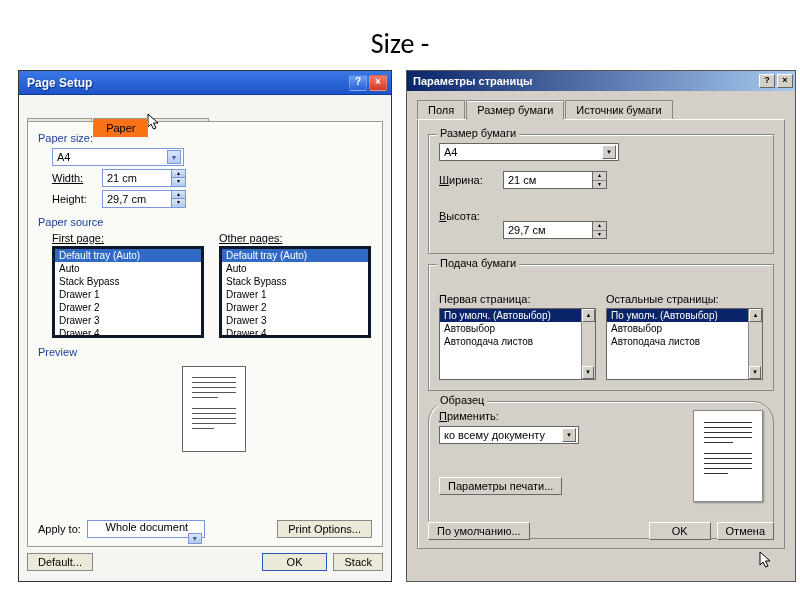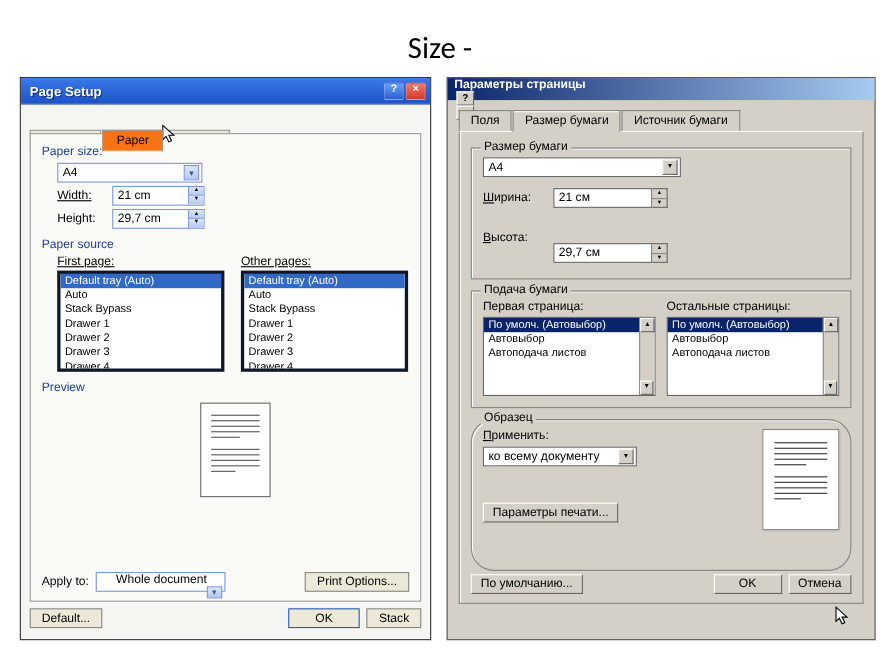--- a/index.html
+++ b/index.html
@@ -35,21 +35,21 @@
   .listbox .item.sel { background: #316ac5; color: #fff; }
   .preview-box { margin: 4px 0 0 14px; position: relative; height: 100px; }
   .preview-page { width: 64px; height: 86px; border: 1px solid #666; background: #fff; position: absolute; left: 130px; top: 4px; padding: 10px 9px; }
   .preview-page .pl { height: 1px; background: #555; margin-bottom: 4px; }
   .applyrow { position: absolute; bottom: 8px; left: 10px; right: 10px; display: flex; align-items: center; gap: 6px; }
   .btn { border: 1px solid #888; background: #ece9d8; padding: 2px 10px; font-size: 11px; cursor: pointer; }
   .footer-en { display: flex; gap: 6px; padding: 6px 8px; }
   .footer-en .spacer { flex: 1; }
   
   .dlg-ru { left: 406px; top: 70px; width: 390px; height: 512px; background: #d4d0c8; border-color: #555; }
-  .titlebar-ru { height: 20px; background: linear-gradient(to right,#0a246a,#a6caf0); color: #fff; display:flex; padding: 0 2px 0 6px; font-weight:bold; font-size:11px;flex-direction:column; }
+  .titlebar-ru { height: 20px; background: linear-gradient(to right,#0a246a,#a6caf0); color: #fff; display:flex; align-items:center; padding: 0 2px 0 6px; font-weight:bold; font-size:11px; }
   .titlebar-ru .tb-text { flex:1; }
   .tb2 { width:16px; height:14px; background:#d4d0c8; border:1px solid #fff; border-right-color:#666; border-bottom-color:#666; margin-left:2px; font-size:9px; text-align:center; line-height:11px; color:#000; cursor:pointer; }
   .body-ru { padding: 8px 10px; position: relative; height: 490px; }
   .tabs-ru { display:flex; }
   .tab-ru { padding:3px 10px; border:1px solid #888; border-bottom:none; background:#d4d0c8; margin-right:1px; font-size:11px; position:relative; top:1px; cursor:pointer; }
   .tab-ru.active { background:#d4d0c8; border-bottom:1px solid #d4d0c8; z-index:2; box-shadow: inset 0 1px #fff; }
   .tabpanel-ru { border:1px solid #888; border-top-color:#fff; padding:10px; height:430px; position:relative; box-shadow: inset 1px 0 #fff; }
   .group { border:1px solid #888; margin: 4px 0 10px 0; padding: 8px 10px 10px 10px; position:relative; box-shadow: inset 1px 1px #fff; }
   .group-label { position:absolute; top:-8px; left:8px; background:#d4d0c8; padding:0 3px; font-size:11px; }
   .combo2 { border:1px solid #666; background:#fff; height:18px; display:flex; align-items:center; padding:0 2px 0 4px; }
@@ -58,21 +58,21 @@
   .row2 label { width:56px; }
   .input2 { border:1px solid #666; background:#fff; height:18px; width:90px; display:flex; align-items:center; padding:0 4px; }
   .spinside { width:14px; height:18px; border:1px solid #666; border-left:none; background:#d4d0c8; display:flex; flex-direction:column; }
   .spinside div{ flex:1; font-size:6px; text-align:center; line-height:7px; border-bottom:1px solid #888;}
   .spinside div:last-child{border:none;}
   .listbox2 { border:1px solid #666; background:#fff; height:72px; font-size:10px; position:relative; }
   .listbox2 .item { padding:1px 4px; }
   .listbox2 .item.sel { background:#0a246a; color:#fff; }
   .listbox2 .scroll { position:absolute; right:0; top:0; bottom:0; width:14px; background:#d4d0c8; border-left:1px solid #888; }
   .listbox2 .scroll div{ height:13px; border:1px solid #fff; border-right-color:#666; border-bottom-color:#666; font-size:7px; text-align:center; line-height:10px;}
-  .src-cols-ru { display:flex; gap:10px; }
+  .src-cols-ru { display:flex; gap:10px;margin-top:20px; }
   .src-cols-ru > div { flex:1; }
   .btn2 { border:1px solid #fff; border-right-color:#666; border-bottom-color:#666; background:#d4d0c8; padding:2px 8px; font-size:11px; cursor:pointer; }
   .footer-ru { position:absolute; bottom:8px; left:10px; right:10px; display:flex; gap:6px; align-items:center; }
   .preview2 { border:1px solid #888; background:#fff; width:70px; height:92px; padding:11px 10px; box-shadow: 1px 1px 2px #888; }
   .preview2 .pl { height:1px; background:#333; margin-bottom:4px; }
   .cursor { position:absolute; width:14px; height:18px; pointer-events:none; }
   .cursor svg{width:14px;height:18px;}
 </style>
 </head>
 <body>

